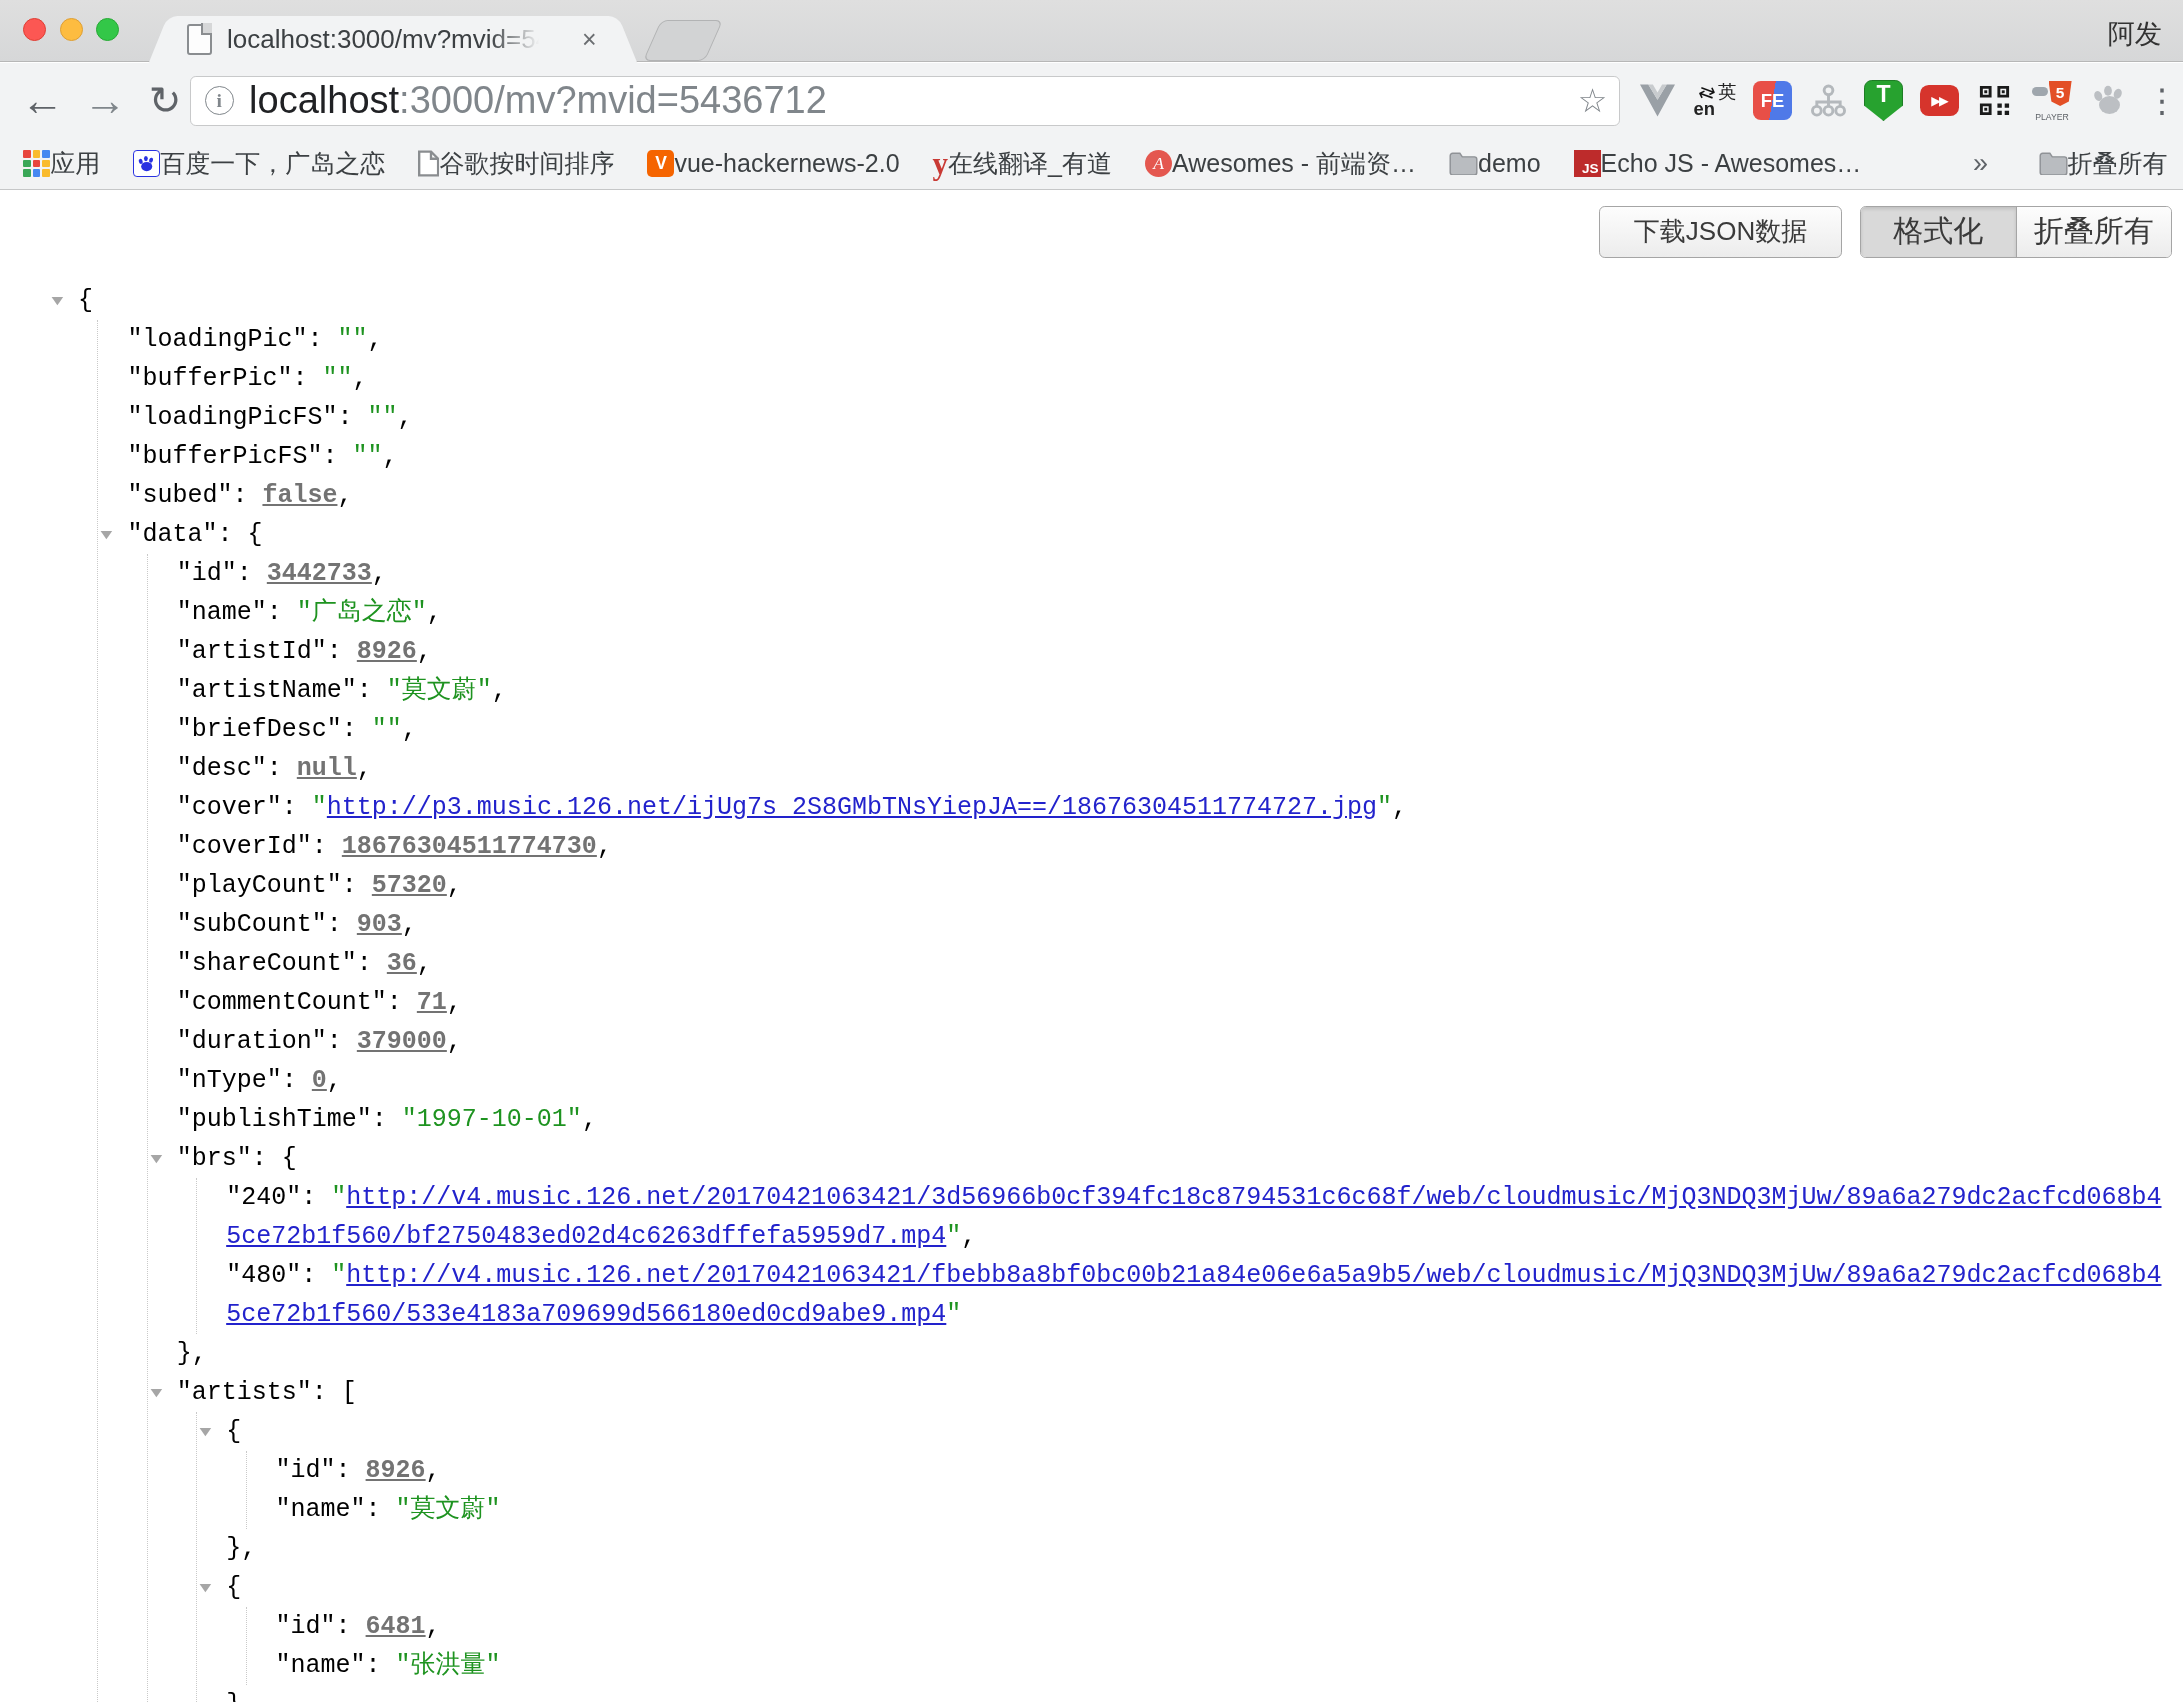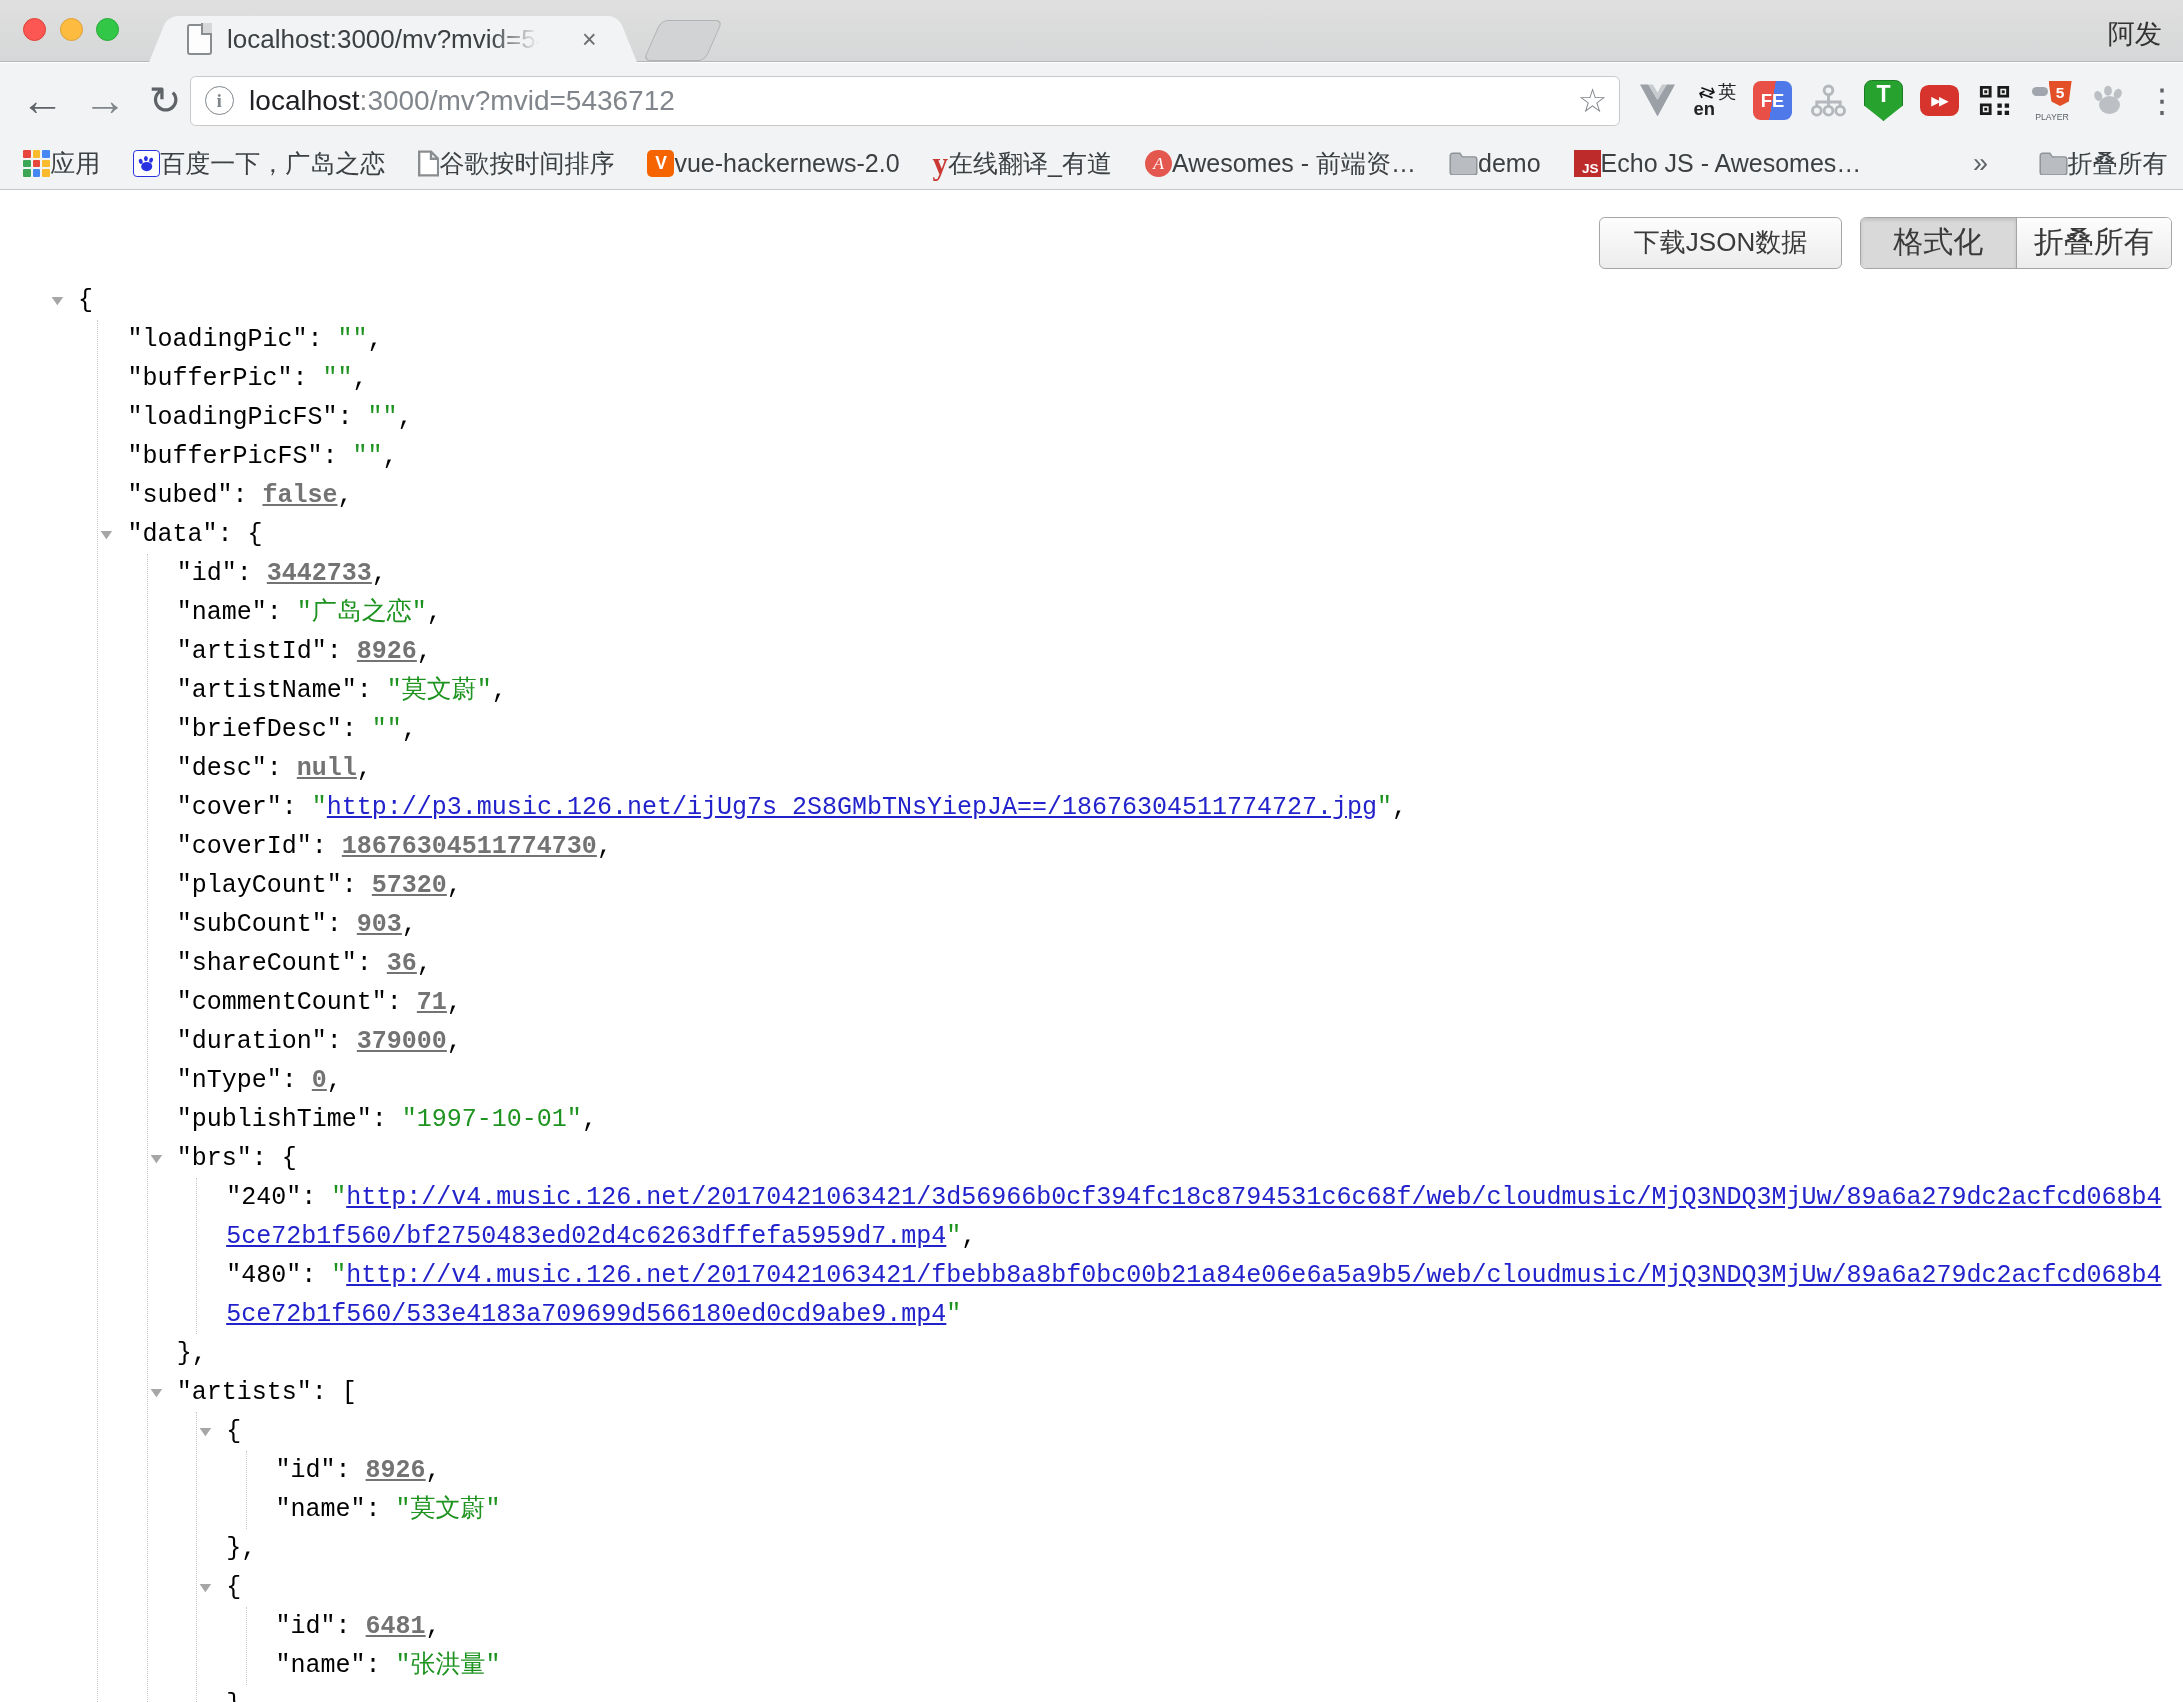--- a/index.html
+++ b/index.html
@@ -38,21 +38,21 @@
   .nav-ic { position:absolute; top:0; height:75px; display:flex; align-items:center; justify-content:center;
     color:#5f6368; }
   .back-ic { left:13.6px; width:58px; font-size:43px; }
   .fwd-ic { left:76px; width:58px; font-size:43px; color:#80868b; }
   .reload-ic { left:138px; width:54px; font-size:39px; }
   .omnibox { position:absolute; left:190px; top:12.6px; width:1430px; height:50px; background:#fff;
     border:1.9px solid #c8c9ca; border-radius:5.8px; display:flex; align-items:center; }
   .info-ic { margin-left:13.6px; width:29px; height:29px; border:1.9px solid #80868b; border-radius:50%;
     color:#80868b; font-size:19.4px; font-weight:bold; display:flex; align-items:center; justify-content:center;
     font-family:"Liberation Serif", serif; flex:0 0 auto; }
-  .url-text { margin-left:15.5px; font-size:28px; white-space:nowrap; }
+  .url-text { margin-left:15.5px; font-size:38px; white-space:nowrap; }
   .url-host { color:#202124; }
   .url-rest { color:#80868b; }
   .star-ic { margin-left:auto; margin-right:11.6px; font-size:33px; color:#80868b; }
 
   .ext-row { position:absolute; left:1638px; top:0; height:75px; display:flex; align-items:center; gap:16.5px; }
   .ext { width:39px; height:43px; display:flex; align-items:center; justify-content:center; position:relative; }
   .vue-svg, .site-svg, .qr-svg, .paw-svg, .baidu-svg, .folder-svg, .page-svg { display:block; }
   .ext-translate { font-size:14.6px; color:#222; width:43px; height:43px; }
   .tr-zh { position:absolute; right:0; top:0; font-size:18.4px; }
   .tr-en { position:absolute; left:0; bottom:1.9px; font-size:18.4px; font-weight:bold; }
@@ -86,21 +86,21 @@
   .ic-y { color:#c93a35; font-weight:bold; font-size:31px; font-family:"Liberation Serif", serif; line-height:25px; }
   .ic-a { width:27px; height:27px; border-radius:50%; background:#e4574f; color:#fff; font-size:17.5px;
     font-family:"Liberation Serif", serif; font-style:italic; display:flex; align-items:center; justify-content:center; }
   .ic-js { width:27px; height:27px; background:#bd2b2b; color:#fff; font-weight:bold; font-size:13.6px;
     display:flex; align-items:flex-end; justify-content:flex-end; padding:1px 1.9px; }
   .ic-baidu { width:27px; height:27px; border:1.9px solid #2932e1; border-radius:3.9px; background:#fff;
     display:flex; align-items:center; justify-content:center; }
 
   
   .content { position:absolute; left:0; top:190px; width:2183px; height:1512px; background:#fff; overflow:hidden; }
-  .btn-row { position:absolute; left:0; top:11px; width:2183px; height:78px; }
+  .btn-row { position:absolute; left:0; top:0; width:2183px; height:78px; }
   .btn { position:absolute; height:52px; border:1.9px solid #a5a5a5; border-radius:5.8px;
     background:linear-gradient(#fdfdfd,#ececec); font-size:26px; color:#3a3a3a;
     display:flex; align-items:center; justify-content:center; font-family:"Liberation Sans", sans-serif; }
   .btn-download { left:1599px; top:15.5px; width:243px; }
   .seg { position:absolute; left:1860px; top:15.5px; width:312px; height:52px; border:1.9px solid #a5a5a5;
     border-radius:5.8px; display:flex; overflow:hidden; }
   .seg-btn { flex:1; font-size:30px; color:#3a3a3a; display:flex; align-items:center; justify-content:center; }
   .seg-btn.pressed { background:#d9d9d9; box-shadow:inset 0 1.9px 3.9px rgba(0,0,0,.12); }
   .seg-btn.normal { background:linear-gradient(#fdfdfd,#ececec); border-left:1.9px solid #a5a5a5; }
 

